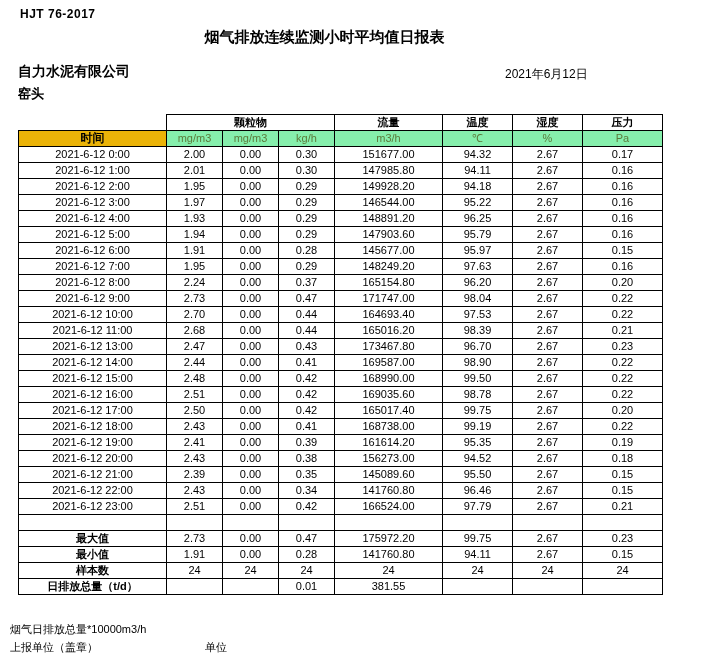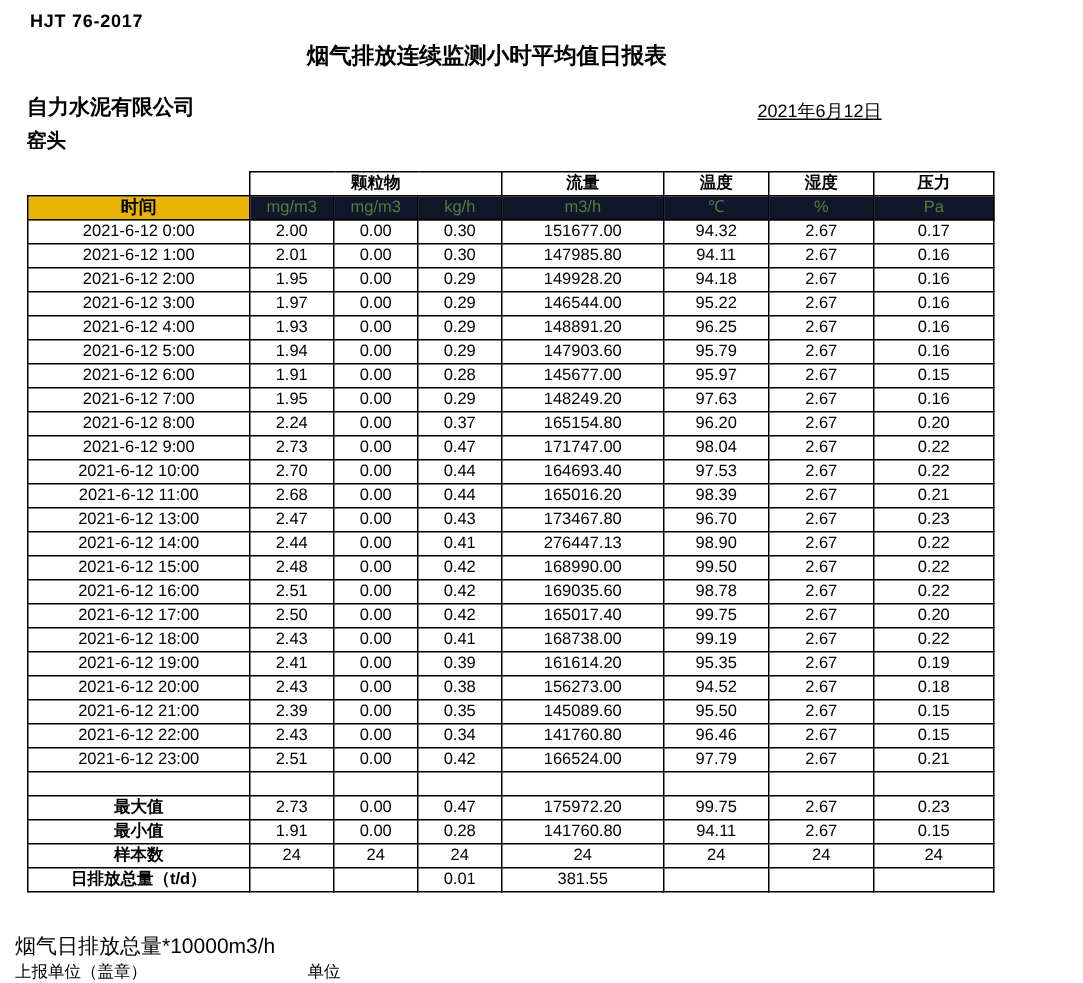--- a/index.html
+++ b/index.html
@@ -44,21 +44,20 @@
     left: 18px;
     top: 85px;
     font-size: 13px;
     font-weight: bold;
   }
   .report-date {
     position: absolute;
     left: 505px;
     top: 66px;
     font-size: 12px;
-    text-decoration: underline;
   }
   table.main {
     position: absolute;
     left: 18px;
     top: 114px;
     border-collapse: collapse;
     table-layout: fixed;
     font-size: 11px;
   }
   table.main td {
@@ -78,21 +77,21 @@
   .col-t { width: 70px; }
   .col-h { width: 70px; }
   .col-p { width: 80px; }
   .hdr-group {
     height: 26px;
     line-height: 26px;
     font-size: 12px;
     font-weight: bold;
   }
   .unit-row td {
-    background: #0f172a;
+    background: #86efac;
     color: #5b7a3a;
     height: 14px;
     line-height: 14px;
     font-size: 10px;
   }
   .unit-row td.time-cell {
     color: #000000;
     font-size: 12px;
     font-weight: bold;
     background: #eab308;
@@ -104,21 +103,21 @@
     border-left: 1px solid #000;
     border-right: 1px solid #000;
     border-top: 1px solid #000;
     border-bottom: 1px solid #000;
   }
   .summary-label { font-weight: bold; font-size: 11px; }
   .footer1 {
     position: absolute;
     left: 10px;
     top: 622px;
-    font-size: 14px;
+    font-size: 11px;
   }
   .footer2 {
     position: absolute;
     left: 10px;
     top: 640px;
     font-size: 11px;
   }
   .footer3 {
     position: absolute;
     left: 205px;
@@ -294,21 +293,21 @@
       <td>173467.80</td>
       <td>96.70</td>
       <td>2.67</td>
       <td>0.23</td>
     </tr>
     <tr class="data-row">
       <td>2021-6-12 14:00</td>
       <td>2.44</td>
       <td>0.00</td>
       <td>0.41</td>
-      <td>276447.13</td>
+      <td>169587.00</td>
       <td>98.90</td>
       <td>2.67</td>
       <td>0.22</td>
     </tr>
     <tr class="data-row">
       <td>2021-6-12 15:00</td>
       <td>2.48</td>
       <td>0.00</td>
       <td>0.42</td>
       <td>168990.00</td>

